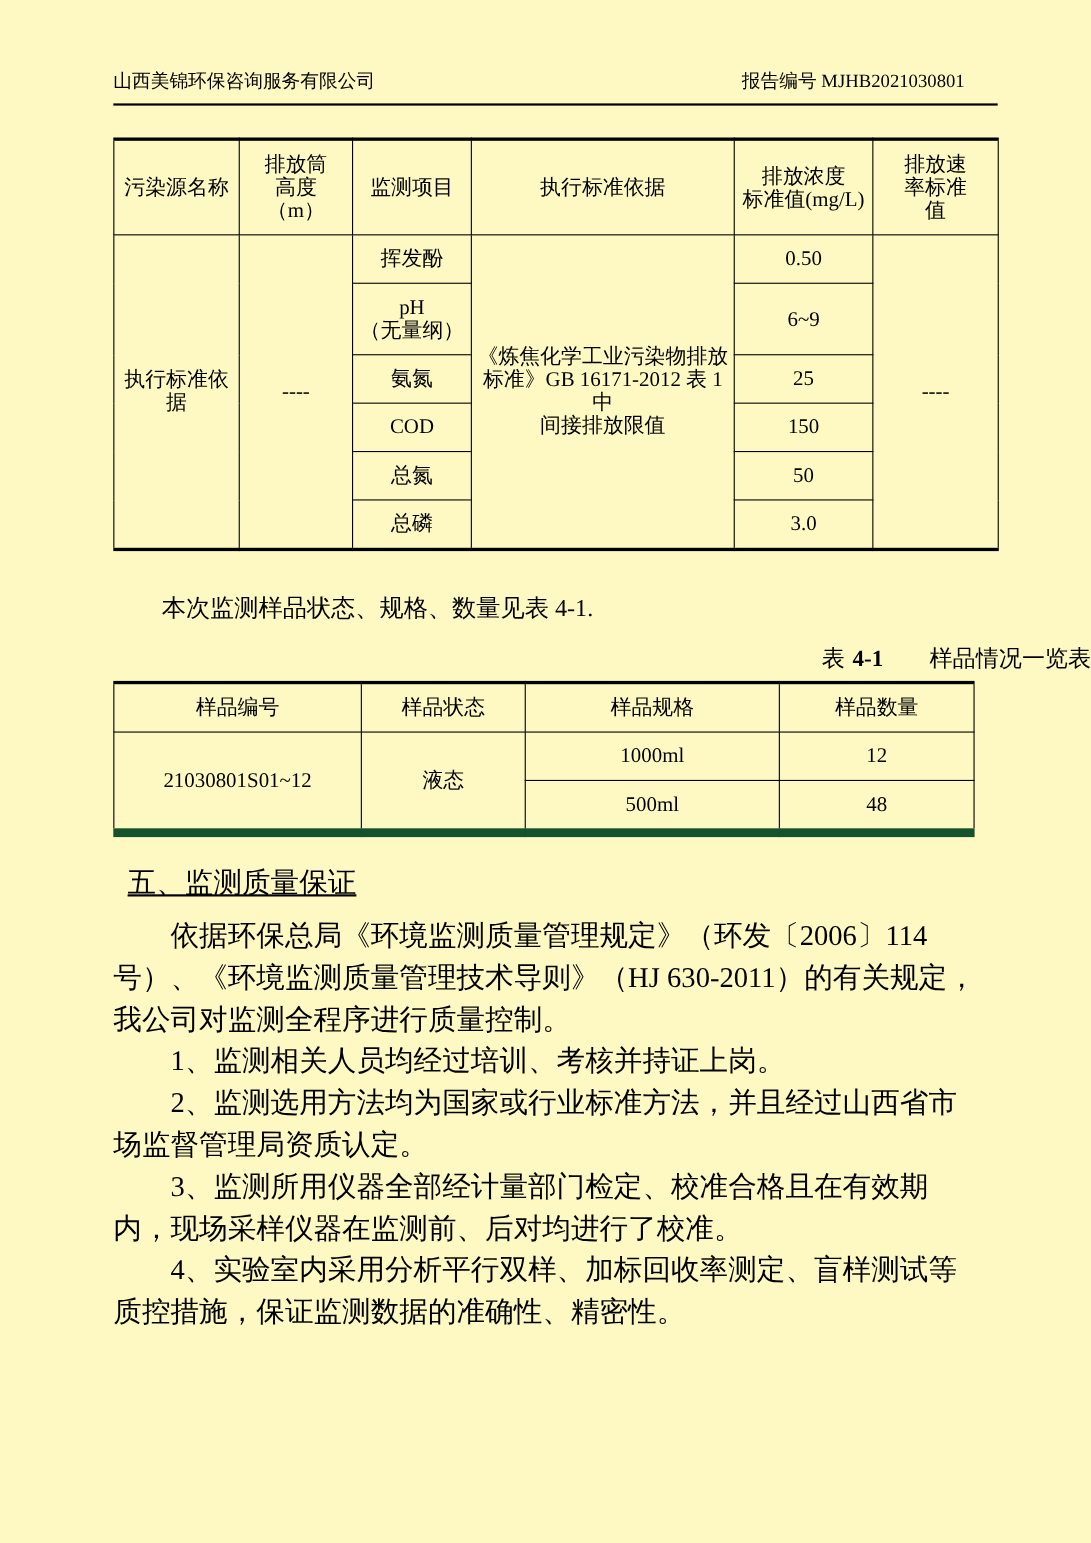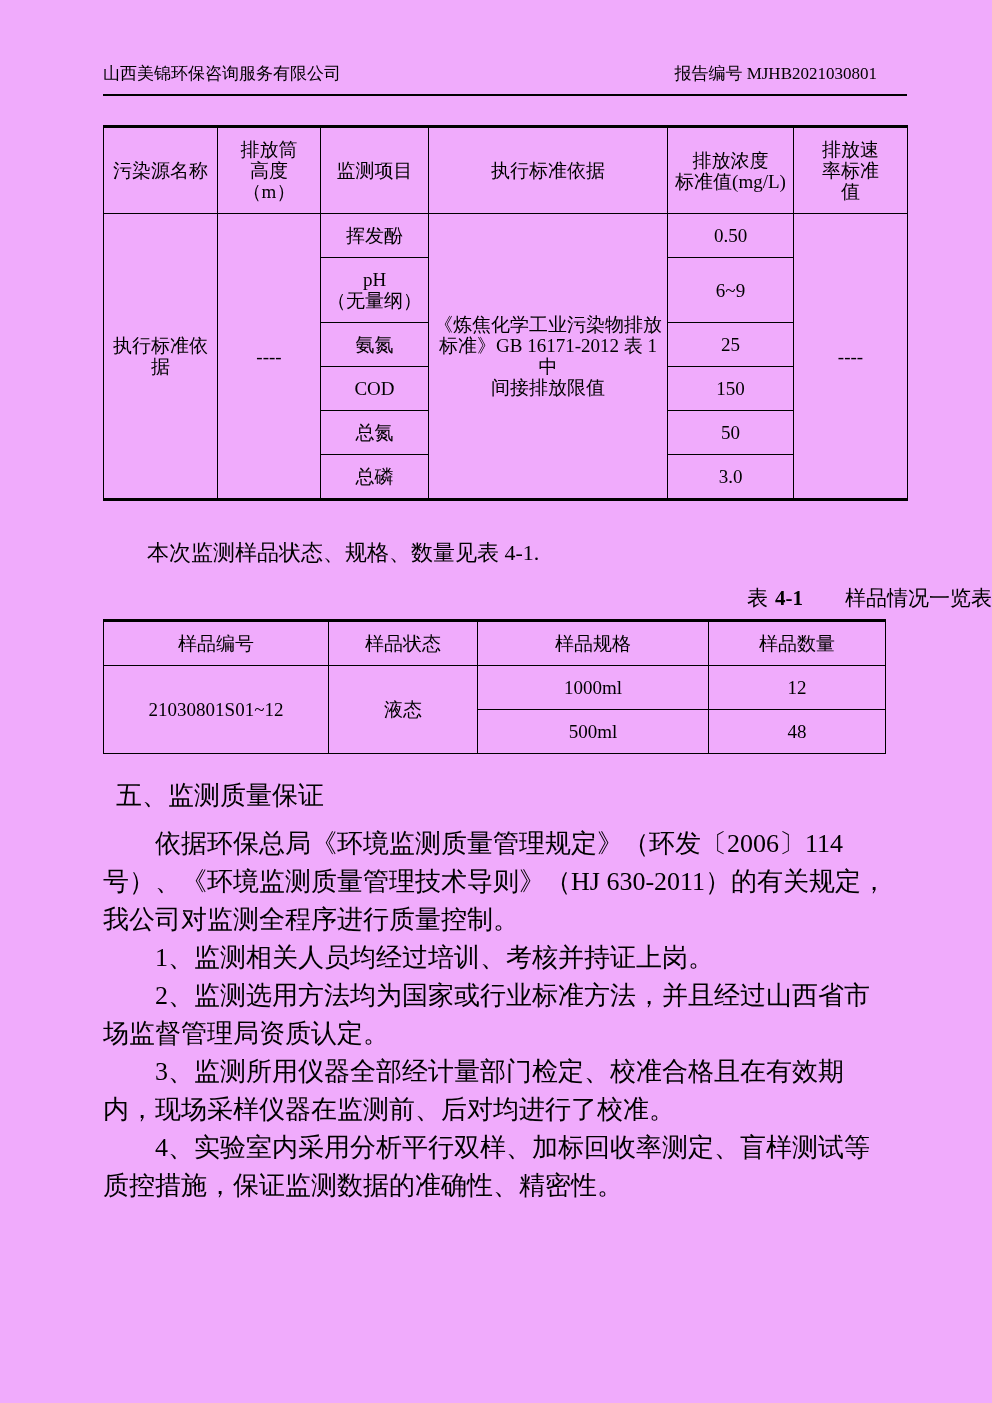--- a/index.html
+++ b/index.html
@@ -1,20 +1,20 @@
 <!DOCTYPE html>
 <html><head>
 <meta charset="utf-8">
 <style>
   html, body { margin: 0; padding: 0; background: #ffffff; }
   .page {
     position: relative;
     width: 992px;
     height: 1403px;
-    background: #f0abfc;
+    background: #fef9c3;
     color: #000000;
     font-family: "Liberation Serif", "DejaVu Serif", serif;
     overflow: hidden;
     box-sizing: border-box;
   }
   
   .doc-header {
     margin: 0 85px 0 103px;
     padding-top: 62px;
     padding-bottom: 9px;
@@ -48,21 +48,21 @@
   .t1 tr.hdr td { height: 78px; }
   .t1 tr.body td { height: 26px; }
 
   
   .sec-title {
     margin: 20px 0 0 116px;
     font-size: 26px;
     font-weight: normal;
     line-height: 32px;
   }
-  .sec-title.second { margin-top: 26px; }
+  .sec-title.second { margin-top: 26px; text-decoration: underline; }
   .intro {
     margin: 38px 0 0 103px;
     width: 790px;
     font-size: 22px;
     line-height: 28px;
     text-indent: 2em;
   }
   .caption {
     margin-top: 18px;
     text-align: right;
@@ -73,21 +73,21 @@
   .caption .num { font-weight: bold; margin-left: 7px; }
   .caption .title { margin-left: 42px; }
 
   
   .t2 {
     margin: 8px 0 0 103px;
     width: 782px;
     font-size: 19px;
     line-height: 21px;
     border-top: 3px solid #000;
-    border-bottom: 1px solid #14532d;
+    border-bottom: 8px solid #14532d;
   }
   .t2 tr.hdr td { height: 36px; }
   .t2 tr.body td { height: 38px; }
 
   
   .body-text {
     margin: 13px 0 0 103px;
     width: 788px;
     font-size: 26px;
     line-height: 38px;

